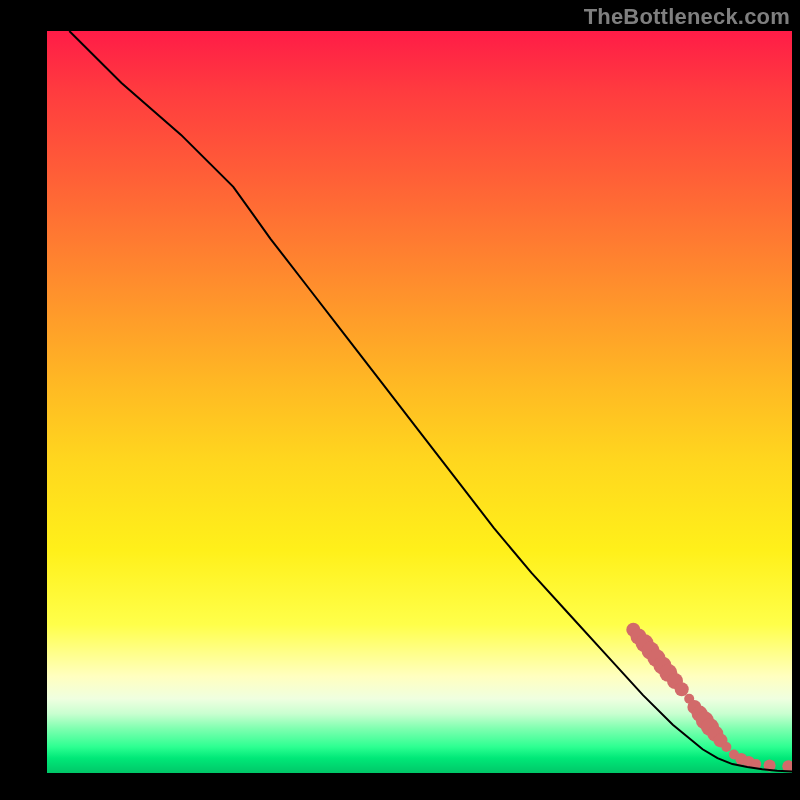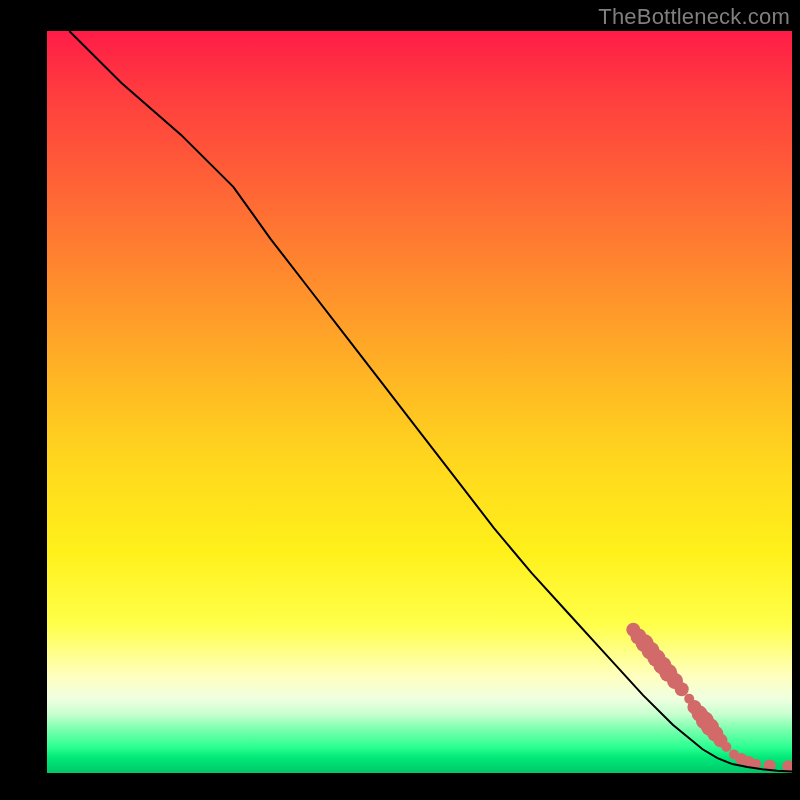--- a/index.html
+++ b/index.html
@@ -15,21 +15,21 @@
     position: relative;
     width: 800px;
     height: 800px;
   }
   .watermark {
     position: absolute;
     top: 4px;
     right: 10px;
     color: #7f7f7f;
     font-size: 22px;
-    font-weight: 400;
+    font-weight: 700;
     letter-spacing: 0.2px;
     z-index: 5;
   }
   
   .plot {
     position: absolute;
     left: 47px;
     top: 31px;
     width: 745px;
     height: 742px;

